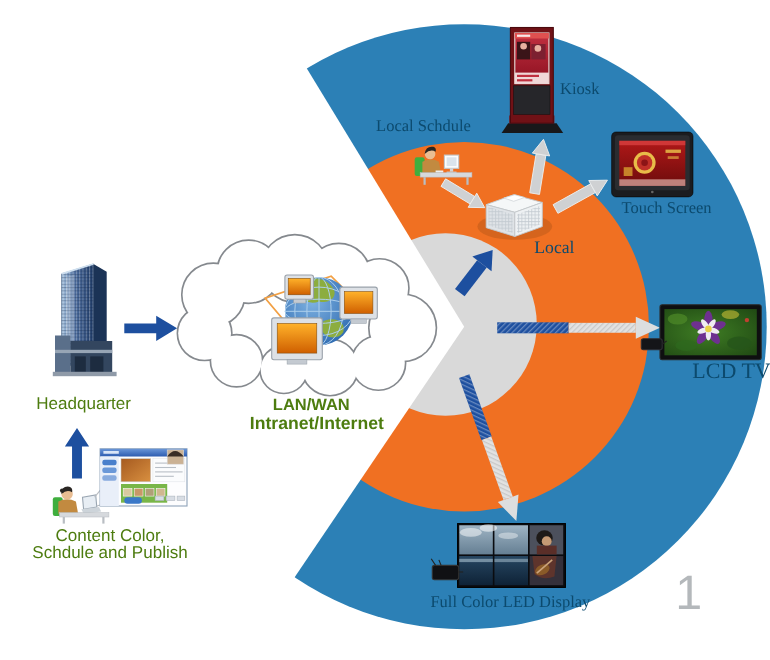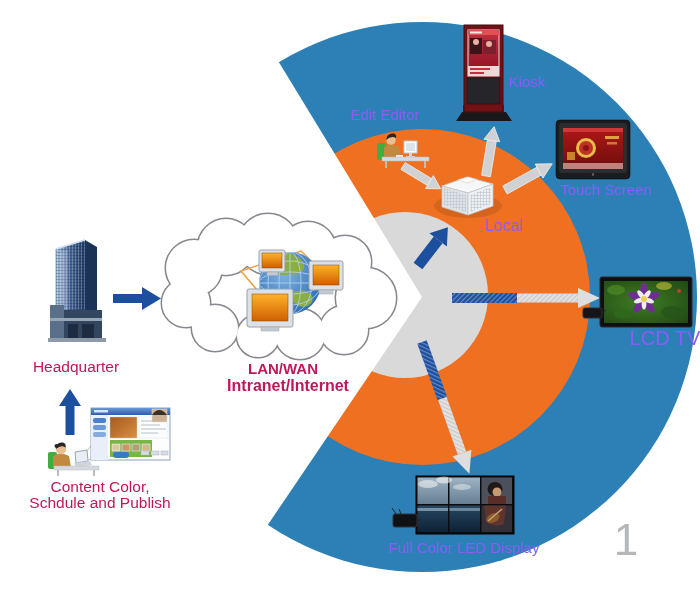--- a/index.html
+++ b/index.html
@@ -1,22 +1,22 @@
 <!DOCTYPE html>
 <html><head>
 <meta charset="utf-8">
 <style>
   html,body{margin:0;padding:0;background:#ffffff;}
   #stage{position:relative;width:700px;height:600px;background:#ffffff;overflow:hidden;
          font-family:"Liberation Sans",sans-serif;}
   #stage svg{position:absolute;left:0;top:0;}
   .lbl{position:absolute;transform:translate(-50%,-50%);white-space:nowrap;line-height:1.1;
        font-family:"Liberation Sans",sans-serif;}
-  .lbl.dark{color:#be185d;}
-  .lbl.light{color:#8b5cf6;}
+  .lbl.dark{color:#4d7c0f;}
+  .lbl.light{color:#0c4a6e;font-family:Liberation Serif, serif;}
   .lbl.bold{font-weight:bold;}
   #lbl-headquarter{left:76px;top:367px;font-size:15.5px;}
   #lbl-content1{left:100px;top:487px;font-size:15.5px;}
   #lbl-content2{left:100px;top:503px;font-size:15.5px;}
   #lbl-lanwan{left:283px;top:369px;font-size:15px;}
   #lbl-intranet{left:288px;top:386px;font-size:16px;}
   #lbl-localeditor{left:385px;top:115px;font-size:15px;}
   #lbl-kiosk{left:527px;top:82px;font-size:15px;}
   #lbl-touch{left:606px;top:190px;font-size:15px;text-align:right;}
   #lbl-local{left:504px;top:226px;font-size:16px;}
@@ -352,20 +352,20 @@
     <line x1="401" y1="514" x2="399" y2="509" stroke="#222222" stroke-width="1"></line>
     <line x1="417" y1="520" x2="421" y2="520" stroke="#222222" stroke-width="1"></line>
   </g>
 </svg>
 
   <div class="lbl dark" id="lbl-headquarter">Headquarter</div>
   <div class="lbl dark" id="lbl-content1">Content Color,</div>
   <div class="lbl dark" id="lbl-content2">Schdule and Publish</div>
   <div class="lbl dark bold" id="lbl-lanwan">LAN/WAN</div>
   <div class="lbl dark bold" id="lbl-intranet">Intranet/Internet</div>
-  <div class="lbl light" id="lbl-localeditor">Edit Editor</div>
+  <div class="lbl light" id="lbl-localeditor">Local Schdule</div>
   <div class="lbl light" id="lbl-local">Local</div>
   <div class="lbl light" id="lbl-kiosk">Kiosk</div>
   <div class="lbl light" id="lbl-touch">Touch Screen</div>
   <div class="lbl light" id="lbl-lcdtv">LCD TV</div>
   <div class="lbl light" id="lbl-led">Full Color LED Display</div>
   <div class="lbl" id="lbl-page">1</div>
 </div>
 
 </body></html>

